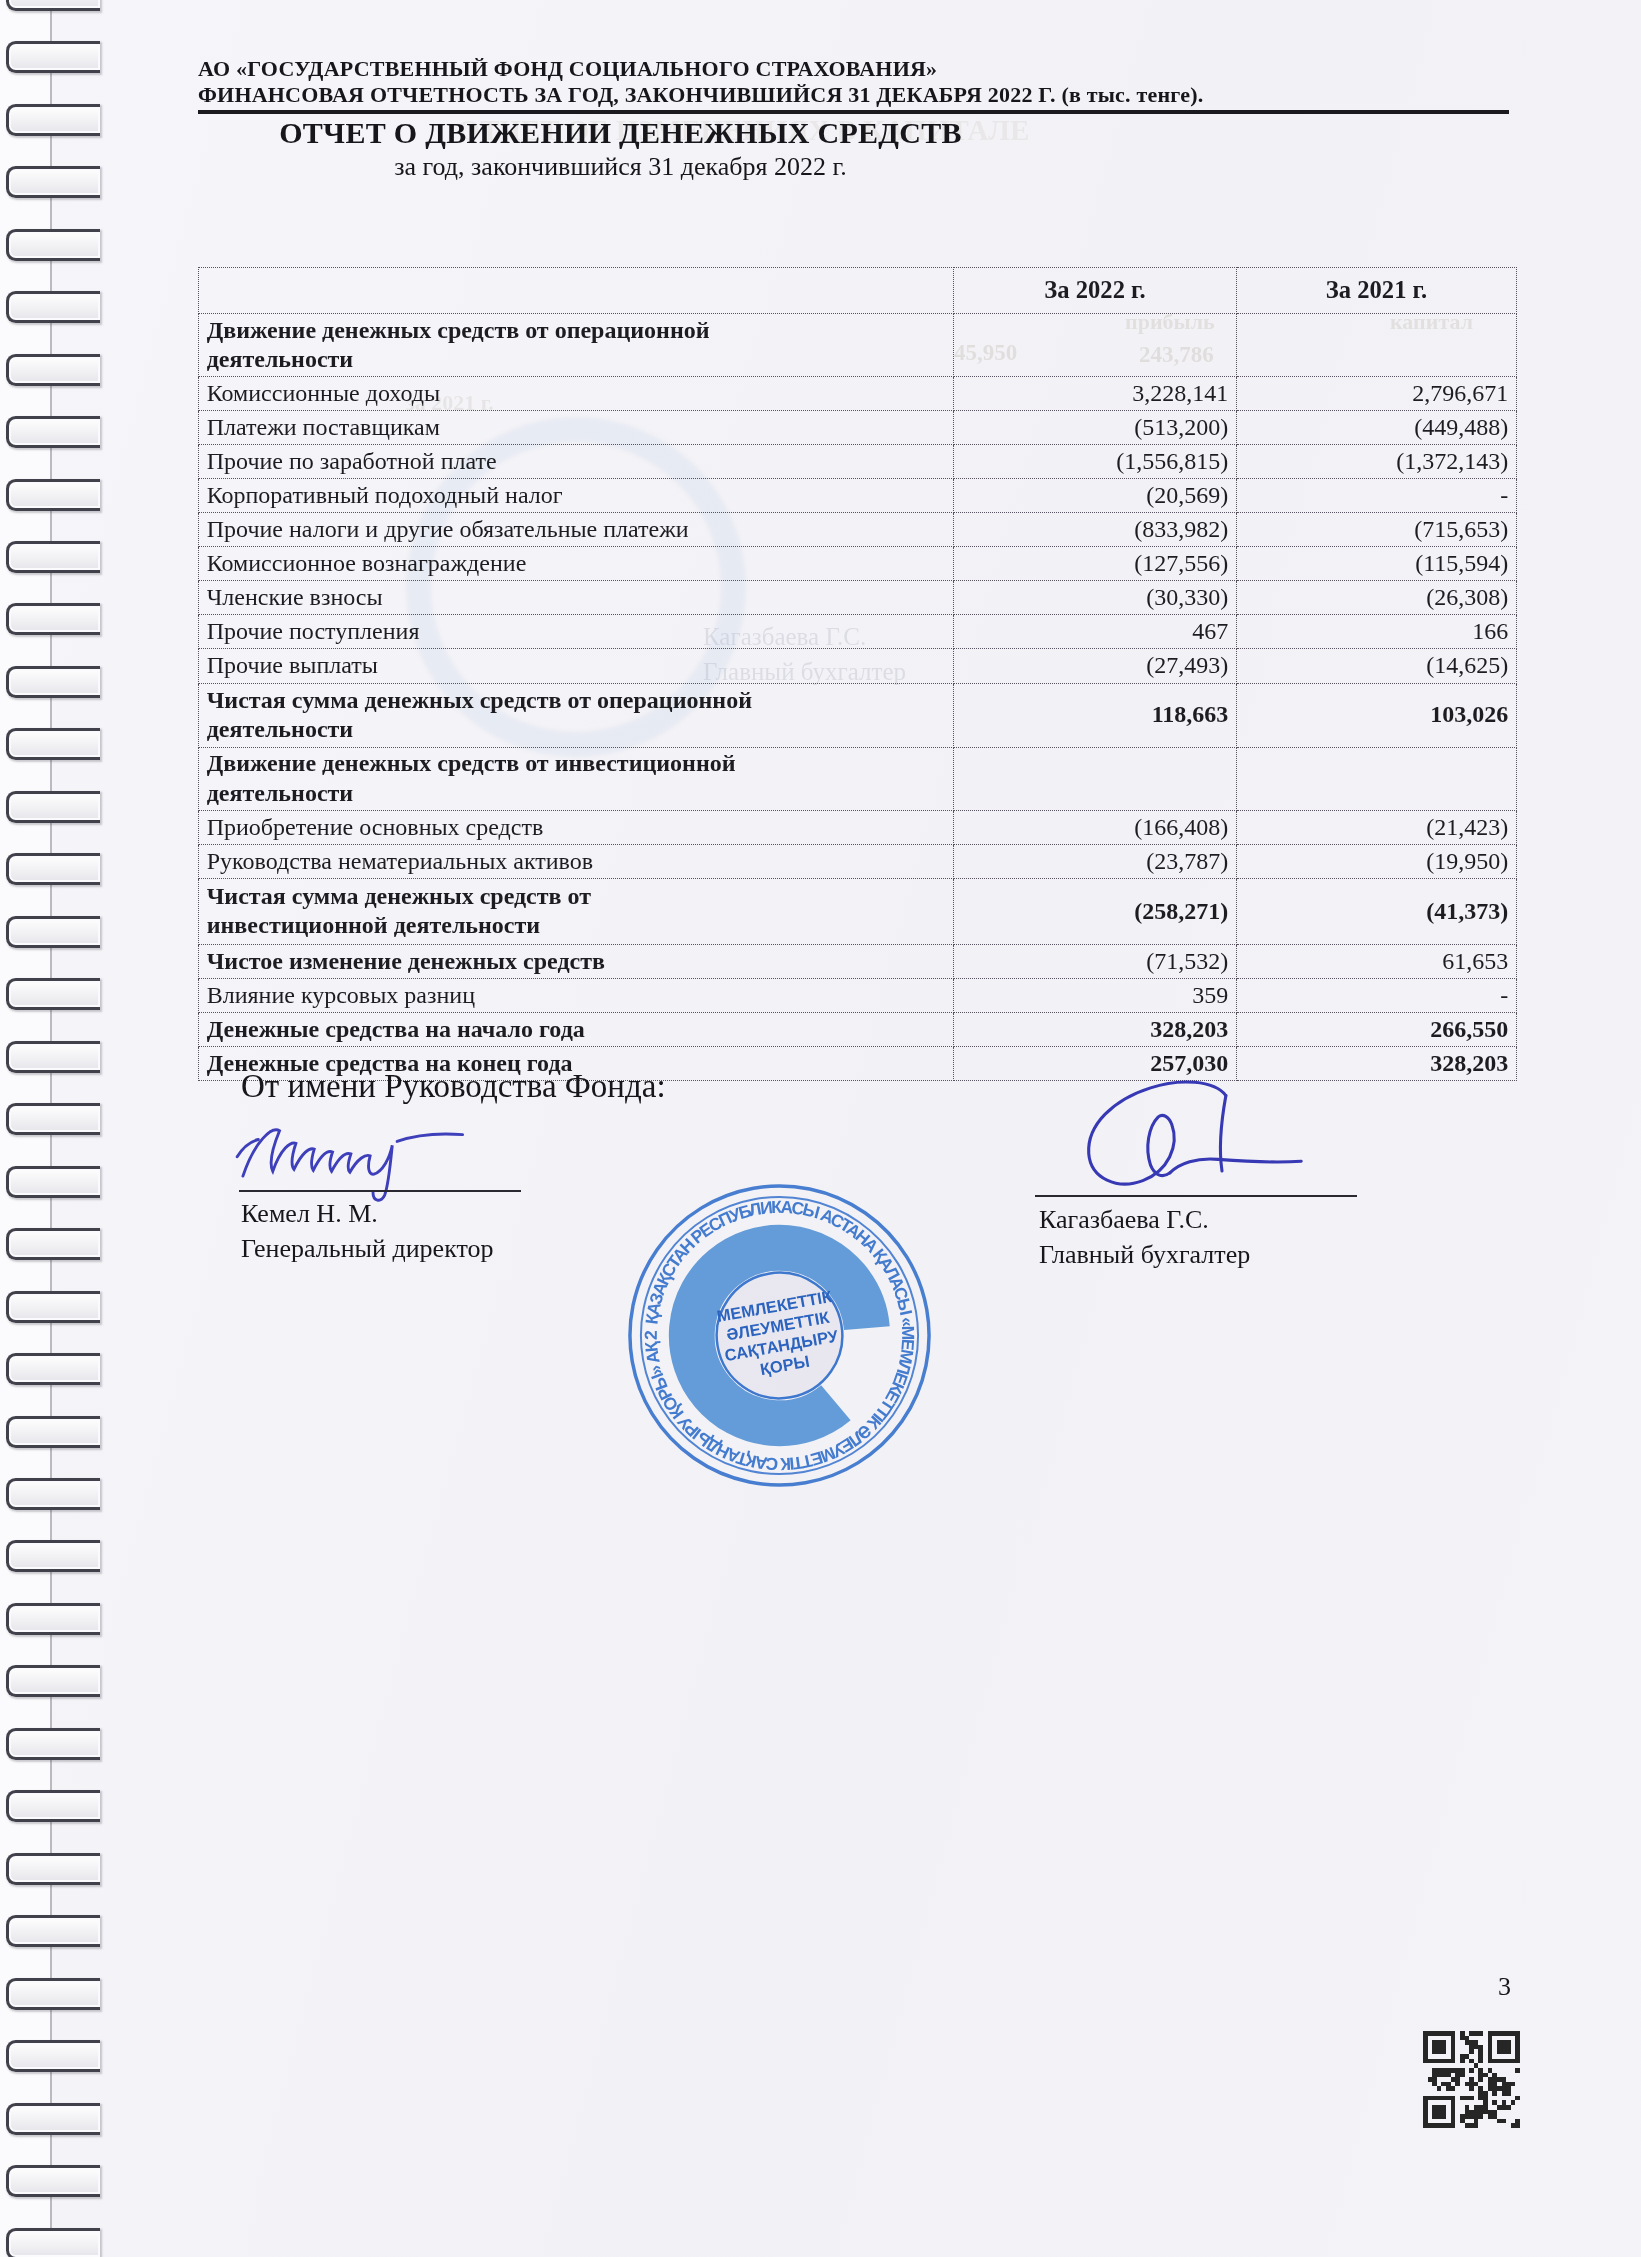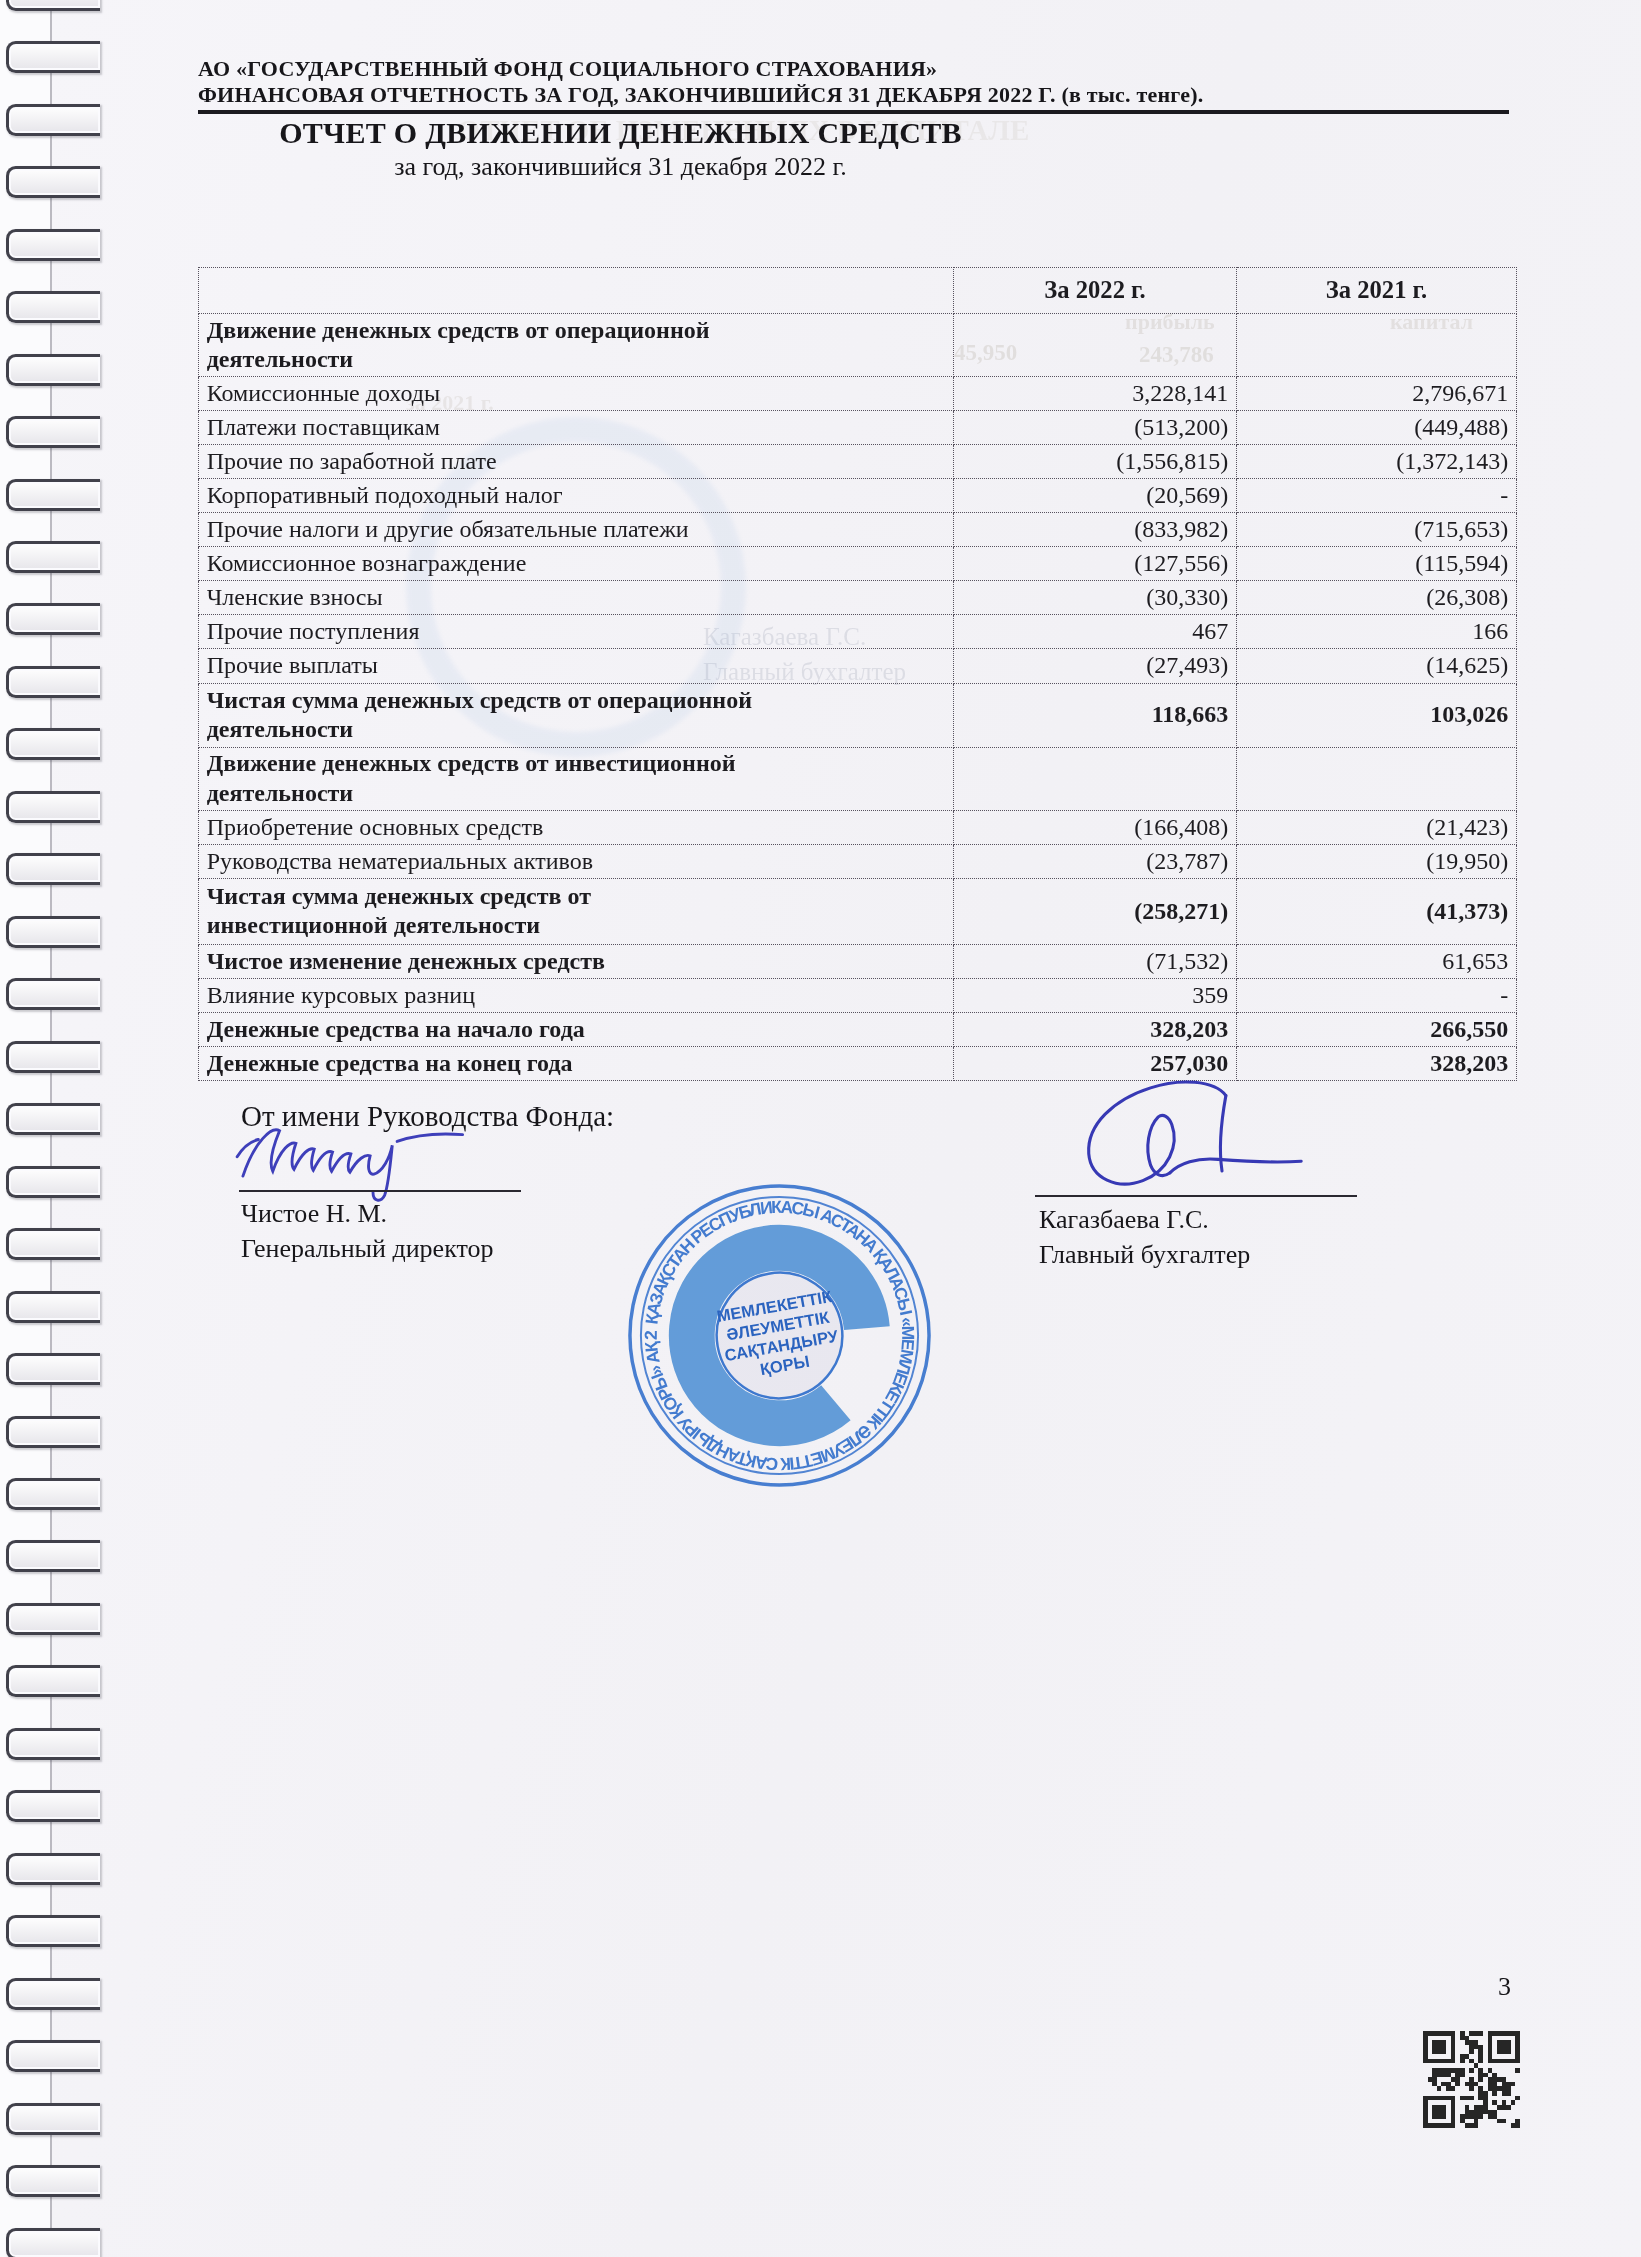--- a/index.html
+++ b/index.html
@@ -33,21 +33,21 @@
   table.cf td,table.cf th{border:1.4px dotted #57525e;padding:1.9px 7.7px;line-height:1.22;
                           vertical-align:middle;background:transparent;}
   table.cf th{font-size:24.6px;height:41px;text-align:center;}
   td.lbl{white-space:pre-line;text-align:left;padding-left:9.7px;}
   td.num{text-align:right;font-variant-numeric:tabular-nums;}
   td.n22{padding-right:15.4px;}
   td.n21{padding-right:7.7px;}
   tr.bl td.lbl{font-weight:bold;}
   tr.bv td.num{font-weight:bold;}
   
-  .fromline{position:absolute;left:241px;top:1100px;font-size:29px;z-index:2;}
+  .fromline{position:absolute;left:241px;top:1068px;font-size:33px;z-index:2;}
   .sigline{position:absolute;height:1.9px;background:#2a2830;z-index:2;}
   .signame{position:absolute;font-size:26px;line-height:33px;z-index:2;}
   .sig-svg{position:absolute;z-index:2;}
   
   .stamp{position:absolute;left:620px;top:1176px;width:319px;height:319px;z-index:3;
          transform:rotate(-10deg);mix-blend-mode:multiply;opacity:.94;}
   .stamp text{font-family:"Liberation Sans","DejaVu Sans",sans-serif;font-weight:bold;}
   
   .pagenum{position:absolute;left:1498px;top:1972px;font-size:26px;z-index:2;}
   .qr{position:absolute;left:1423px;top:2031px;width:97px;height:97px;z-index:2;}
@@ -195,21 +195,21 @@
   <div class="fromline">От имени Руководства Фонда:</div>
 
   <svg class="sig-svg" style="left:227px;top:1099px;" width="319" height="106" viewBox="0 0 330 110">
     <g fill="none" stroke="#2b2cb4" stroke-width="3" stroke-linecap="round" opacity=".9">
       <path d="M10,60 C16,50 24,44 32,42"></path>
       <path d="M16,80 C28,44 46,28 54,33 C47,50 43,67 47,75 C55,52 65,44 71,46 C67,58 65,68 69,73 C77,56 85,50 90,52 C87,62 86,70 89,74 C97,58 104,53 109,55 C106,64 105,71 108,75 C116,60 123,55 128,57 C125,66 124,73 127,76 C135,62 143,57 148,59 C145,70 146,79 152,78 C161,75 168,62 171,48 C169,68 167,90 163,100 C159,108 151,106 151,97"></path>
       <path d="M176,44 C196,37 218,35 244,37"></path>
     </g>
   </svg>
   <div class="sigline" style="left:239px;top:1190px;width:282px;"></div>
-  <div class="signame" style="left:241px;top:1197px;">Чистое Н. М.</div>
+  <div class="signame" style="left:241px;top:1197px;">Кемел Н. М.</div>
   <div class="signame" style="left:241px;top:1232px;">Генеральный директор</div>
 
   <svg class="sig-svg" style="left:1025px;top:1078px;" width="338" height="126" viewBox="0 0 350 130">
     <g fill="none" stroke="#2326ae" stroke-width="3.2" stroke-linecap="round" opacity=".9">
       <path d="M208,18 C196,2 160,0 130,10 C92,22 64,48 66,78 C68,104 96,116 122,106 C148,96 160,70 152,48 C149,40 143,36 138,40 C128,50 124,72 130,90 C134,100 142,104 150,98"></path>
       <path d="M208,18 C204,40 200,70 204,96"></path>
       <path d="M150,98 C160,88 178,82 200,84 C226,86 254,88 286,86"></path>
     </g>
   </svg>
   <div class="sigline" style="left:1035px;top:1195px;width:322px;"></div>

